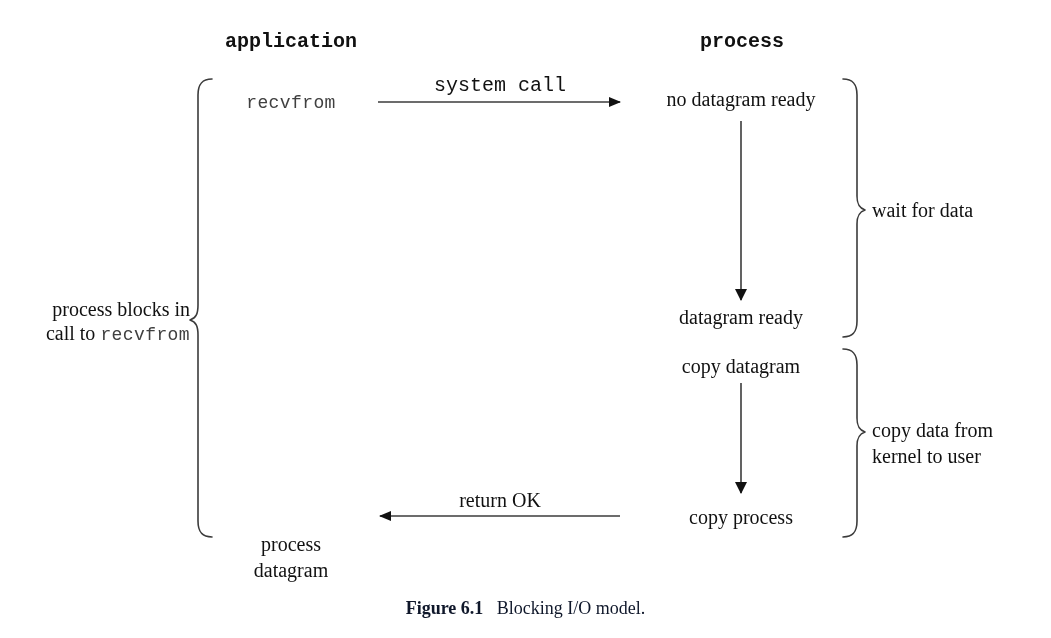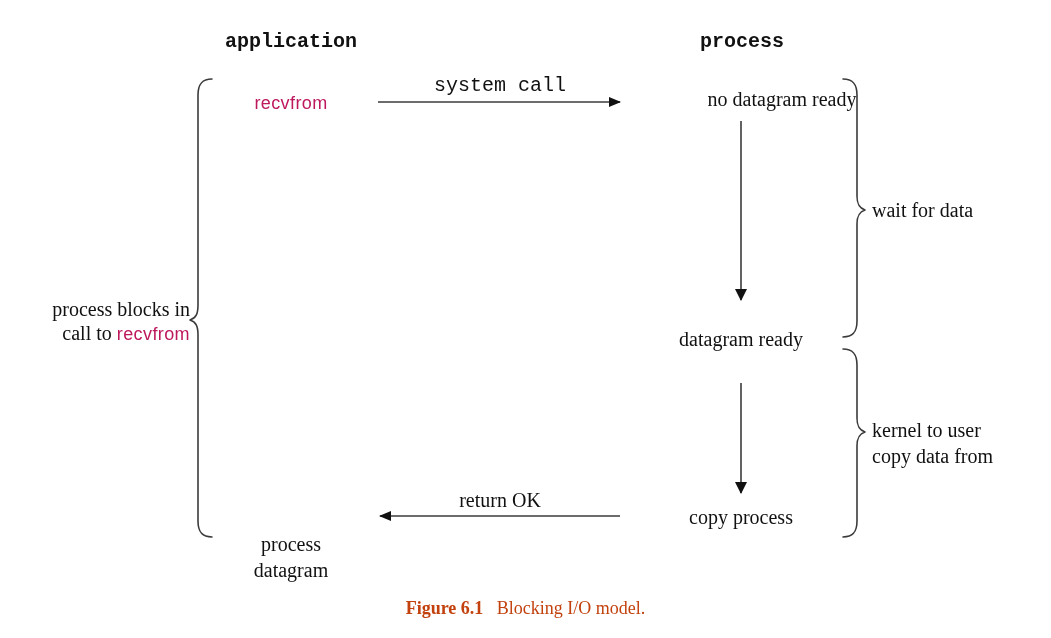--- a/index.html
+++ b/index.html
@@ -34,24 +34,24 @@
     color: #111111;
   }
   .hdr {
     font-weight: bold;
     font-size: 20px;
     font-family: Liberation Mono, monospace;
     color: #111111;
     white-space: nowrap;
   }
   .mono {
-    font-family: Liberation Sans, sans-serif;
+    font-family: Liberation Mono, monospace;
     font-size: 18px;
     letter-spacing: 0.4px;
-    color: #be185d;
+    color: #404040;
     white-space: nowrap;
   }
   .left-align { text-align: left; white-space: nowrap; }
   .right-align { text-align: right; white-space: nowrap; }
   .two-line { line-height: 1.28; }
   svg.overlay {
     position: absolute;
     left: 0;
     top: 0;
     width: 1051px;
@@ -59,21 +59,21 @@
     pointer-events: none;
   }
   .caption {
     position: absolute;
     left: 0;
     right: 0;
     top: 598px;
     text-align: center;
     font-size: 18px;
     font-family: "Liberation Serif", "DejaVu Serif", serif;
-    color: #c2410c;
+    color: #0f172a;
   }
   .caption b { font-weight: bold; }
   .caption .cap-text { font-weight: normal; }
   .mixed-line { white-space: nowrap; }
 </style>
 </head>
 <body>
 
 <div id="figure-root">
 
@@ -92,32 +92,33 @@
 
   <div class="abs ctr lbl two-line" style="left:291px; top:532px;">
     <div>process</div>
     <div>datagram</div>
   </div>
 
   <div class="abs ctr lbl" style="left:500px; top:74px;font-family:Liberation Mono, monospace;">system call</div>
 
   <div class="abs ctr lbl" style="left:500px; top:488px;text-align:center;">return OK</div>
 
-  <div class="abs ctr lbl" style="left:741px; top:87px;margin-left:41px;">no datagram ready</div>
+  <div class="abs ctr lbl" style="left:741px; top:87px;">no datagram ready</div>
 
-  <div class="abs ctr lbl" style="left:741px; top:327px;">datagram ready</div>
+  <div class="abs ctr lbl" style="left:741px; top:305px;">datagram ready</div>
 
+  <div class="abs ctr lbl" style="left:741px; top:354px;">copy datagram</div>
 
   <div class="abs ctr lbl" style="left:741px; top:505px;">copy process</div>
 
   <div class="abs left-align lbl" style="left:872px; top:198px;">wait for data</div>
 
   <div class="abs left-align lbl two-line" style="left:872px; top:418px;">
+    <div>copy data from</div>
     <div>kernel to user</div>
-    <div>copy data from</div>
   </div>
 
   <svg class="overlay" viewBox="0 0 1051 638" xmlns="http://www.w3.org/2000/svg">
     <defs>
       <marker id="arrowRight" markerWidth="12" markerHeight="10" refX="11" refY="5" orient="auto" markerUnits="userSpaceOnUse">
         <path d="M0,0 L12,5 L0,10 Z" fill="#111111"></path>
       </marker>
       <marker id="arrowLeft" markerWidth="12" markerHeight="10" refX="11" refY="5" orient="auto" markerUnits="userSpaceOnUse">
         <path d="M0,0 L12,5 L0,10 Z" fill="#111111"></path>
       </marker>

